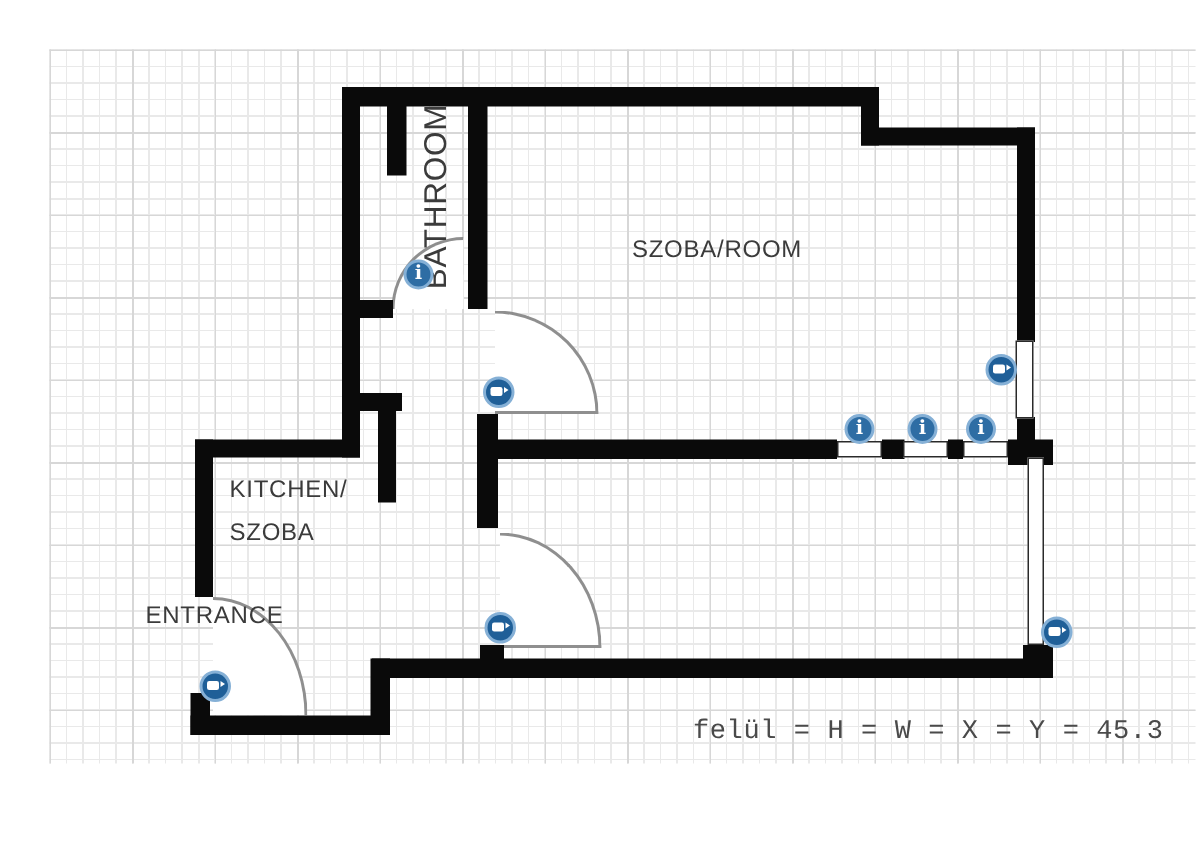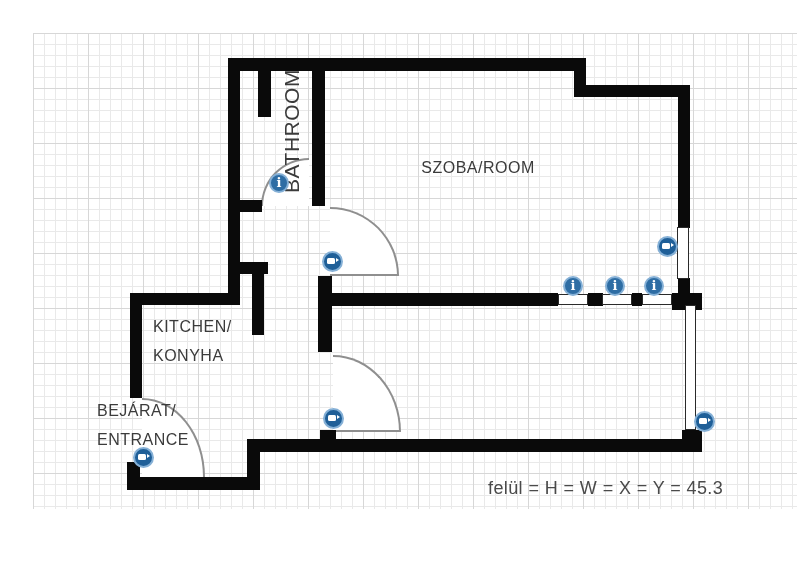--- a/index.html
+++ b/index.html
@@ -34,22 +34,22 @@
     text-align:center;line-height:16px;
   }
   .icon.camera{
     width:21px;height:21px;background:var(--camera_icon,#1f5f98);
     border:2px solid var(--icon_ring,#85b0d6);
   }
   .cam-body{position:absolute;left:3.5px;top:5.5px;width:8px;height:6px;background:#fff;border-radius:1.5px;}
   .cam-lens{position:absolute;left:12px;top:5.8px;width:0;height:0;
     border-top:2.8px solid transparent;border-bottom:2.8px solid transparent;border-left:3.6px solid #fff;}
   #footer-text{
-    position:absolute;left:488px;top:478px;
-    font-family:Liberation Sans, sans-serif;font-size:18px;letter-spacing:0.4px;
+    position:absolute;left:462px;top:478px;
+    font-family:Liberation Mono, monospace;font-size:18px;letter-spacing:0.4px;
     color:var(--footer_text,#4a4a4a);white-space:pre;
   }
 </style>
 </head>
 <body>
 
 <div id="canvas">
   <div id="grid" style="left: 33px; top: 33px; width: 764px; height: 476px;"></div>
   <div id="arcs-layer">
       <div class="door-arc" style="left: 261px; top: 158px; width: 48px; height: 48px; border-top-width: 2px; border-left-width: 2px; border-radius: 100% 0px 0px;"></div>
@@ -59,24 +59,23 @@
     </div>
   <div id="labels-layer">
       <div class="room-label centered rotated" style="left: 291px; top: 131px;">
         <span>BATHROOM</span>
       </div>
       <div class="room-label centered" style="left: 478px; top: 167px;">
         <span>SZOBA/ROOM</span>
       </div>
       <div class="room-label" style="left: 153px; top: 312px;">
         <span>KITCHEN/</span>
-        <span>KONYHA</span>
+        <span>SZOBA</span>
       </div>
       <div class="room-label" style="left: 97px; top: 396px;">
-        <span>BEJÁRAT/</span>
         <span>ENTRANCE</span>
       </div>
     </div>
   <div id="walls-layer">
       <div class="wall" style="left: 228px; top: 58px; width: 350px; height: 13px;"></div>
       <div class="wall" style="left: 574px; top: 58px; width: 12px; height: 39px;"></div>
       <div class="wall" style="left: 574px; top: 85px; width: 116px; height: 12px;"></div>
       <div class="wall" style="left: 678px; top: 85px; width: 12px; height: 143px;"></div>
       <div class="wall" style="left: 678px; top: 278px; width: 12px; height: 20px;"></div>
       <div class="wall" style="left: 672px; top: 293px; width: 30px; height: 17px;"></div>

